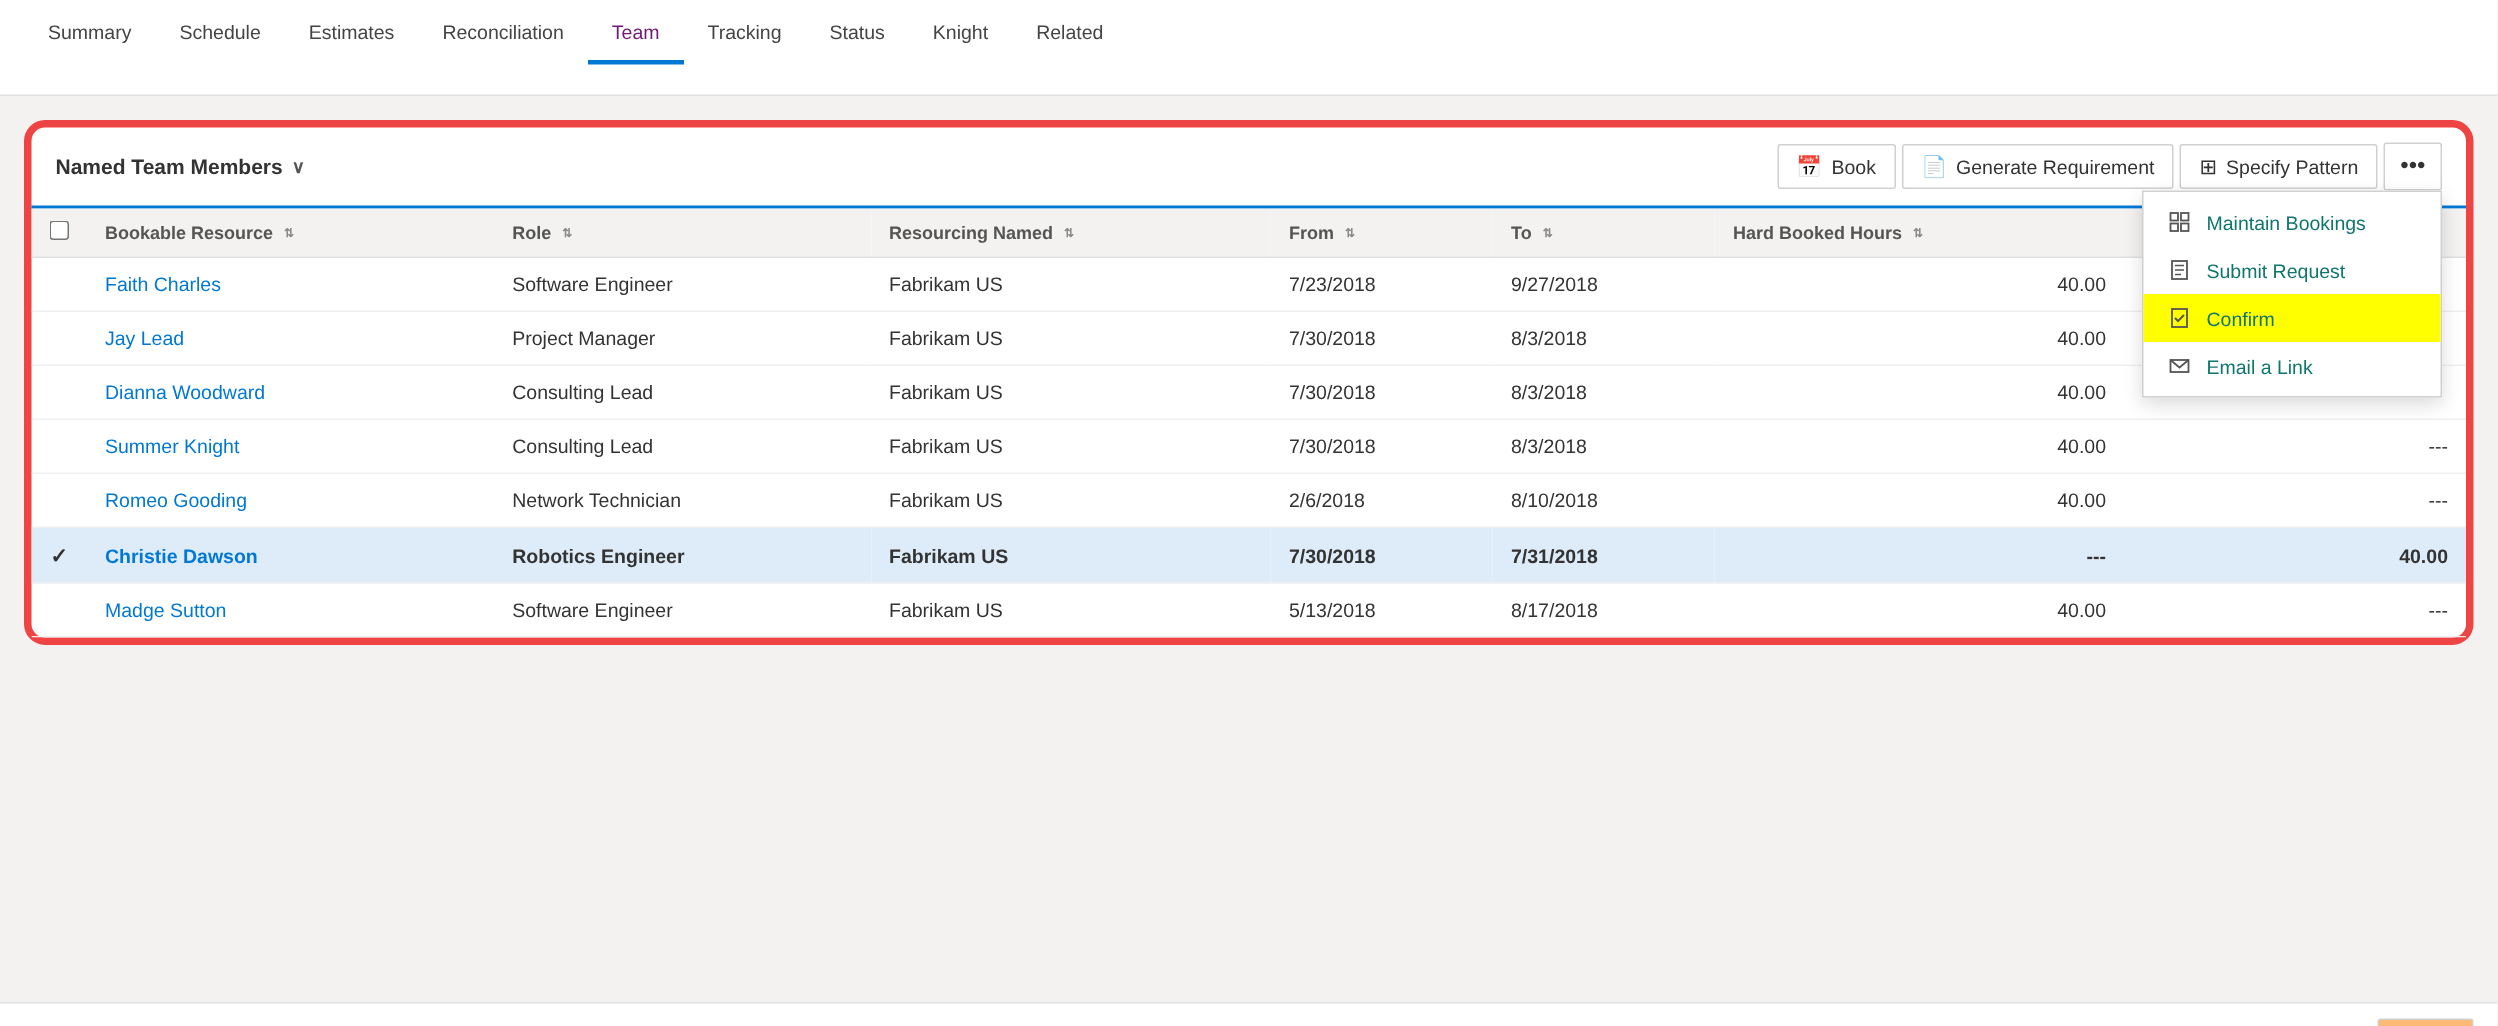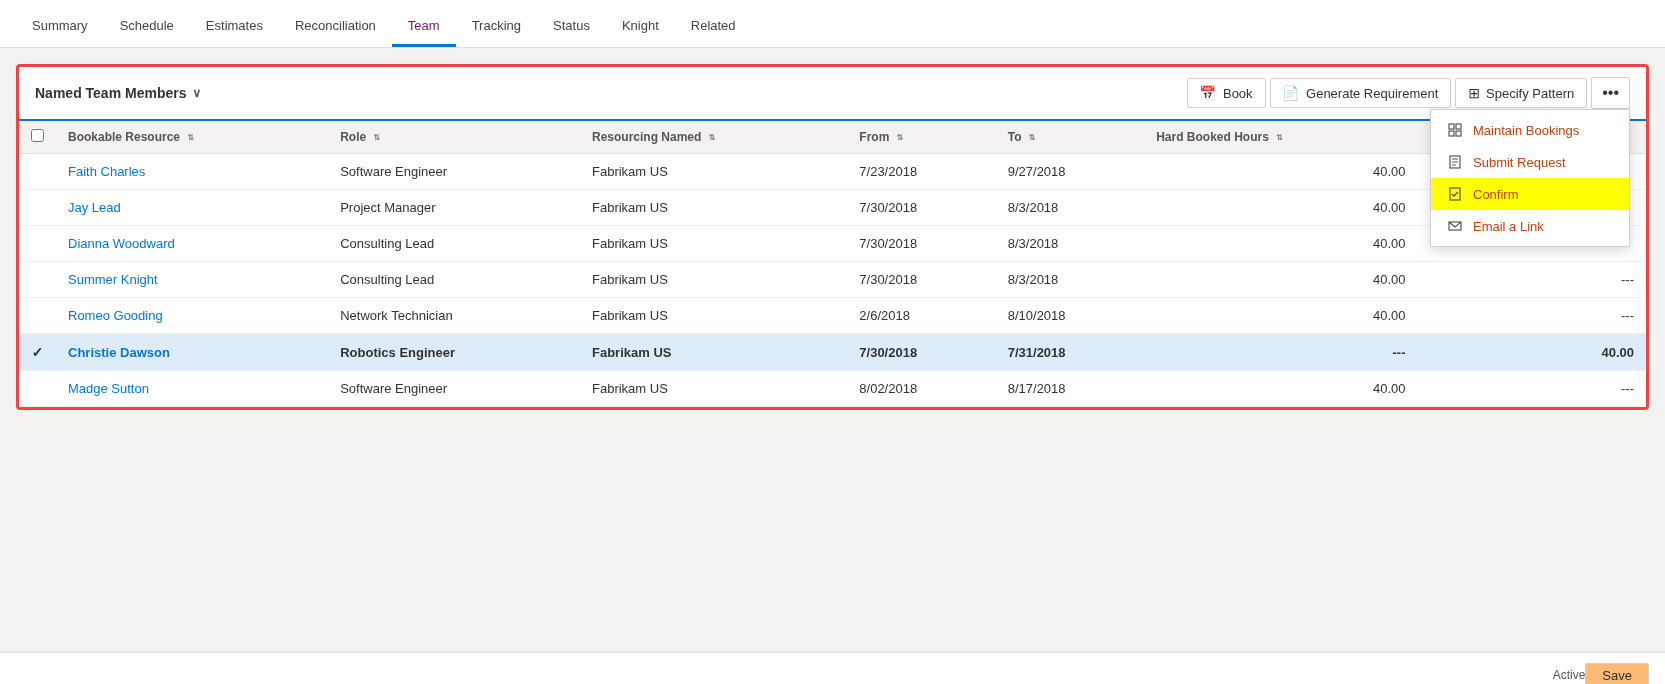--- a/index.html
+++ b/index.html
@@ -1,25 +1,25 @@
 <!DOCTYPE html>
 <html><head>
   <meta charset="utf-8">
   <style>
     * { box-sizing: border-box; margin: 0; padding: 0; }
     body { font-family: 'Segoe UI', Arial, sans-serif; font-size: 13px; background: #f3f2f1; color: #333; }
 
     
     .top-nav {
       display: flex;
-      align-items: flex-end;
+      align-items: flex-start;
       background: #fff;
       border-bottom: 1px solid #e0e0e0;
       padding: 0 16px;
-      height: 48px;
+      height: 64px;
     }
     .nav-item {
       padding: 14px 16px;
       cursor: pointer;
       color: #444;
       font-size: 13px;
       position: relative;
       white-space: nowrap;
     }
     .nav-item.active {
@@ -39,22 +39,22 @@
     
     .main-content {
       padding: 16px;
       background: #f3f2f1;
       min-height: calc(100vh - 48px - 32px);
     }
 
     
     .panel {
       background: #fff;
-      border: 3px solid #ef4444;
-      border-radius: 4px;
+      border: 5px solid #ef4444;
+      border-radius: 14px;
     }
 
     .panel-header {
       display: flex;
       align-items: center;
       justify-content: space-between;
       padding: 10px 16px;
       border-bottom: 2px solid #0078d4;
     }
 
@@ -160,21 +160,21 @@
       padding: 4px 0;
     }
 
     .context-menu-item {
       display: flex;
       align-items: center;
       gap: 10px;
       padding: 8px 16px;
       cursor: pointer;
       font-size: 13px;
-      color: #c2410c;
+      color: #0f766e;
       text-align: center;
     }
     .context-menu-item.highlighted {
       background: #ffff00;
     }
     .context-menu-icon {
       width: 16px;
       height: 16px;
       display: inline-flex;
       align-items: center;
@@ -392,21 +392,21 @@
               <td>7/30/2018</td>
               <td>7/31/2018</td>
               <td style="text-align: right;">---</td>
               <td style="text-align: right;">40.00</td>
             </tr>
             <tr>
               <td class="check-col"></td>
               <td><span class="link-cell">Madge Sutton</span></td>
               <td>Software Engineer</td>
               <td>Fabrikam US</td>
-              <td>8/02/2018</td>
+              <td>5/13/2018</td>
               <td>8/17/2018</td>
               <td style="text-align: right;">40.00</td>
               <td style="text-align: right;">---</td>
             </tr>
           </tbody>
       </table>
     </div>
   </div>
 </div>
 

